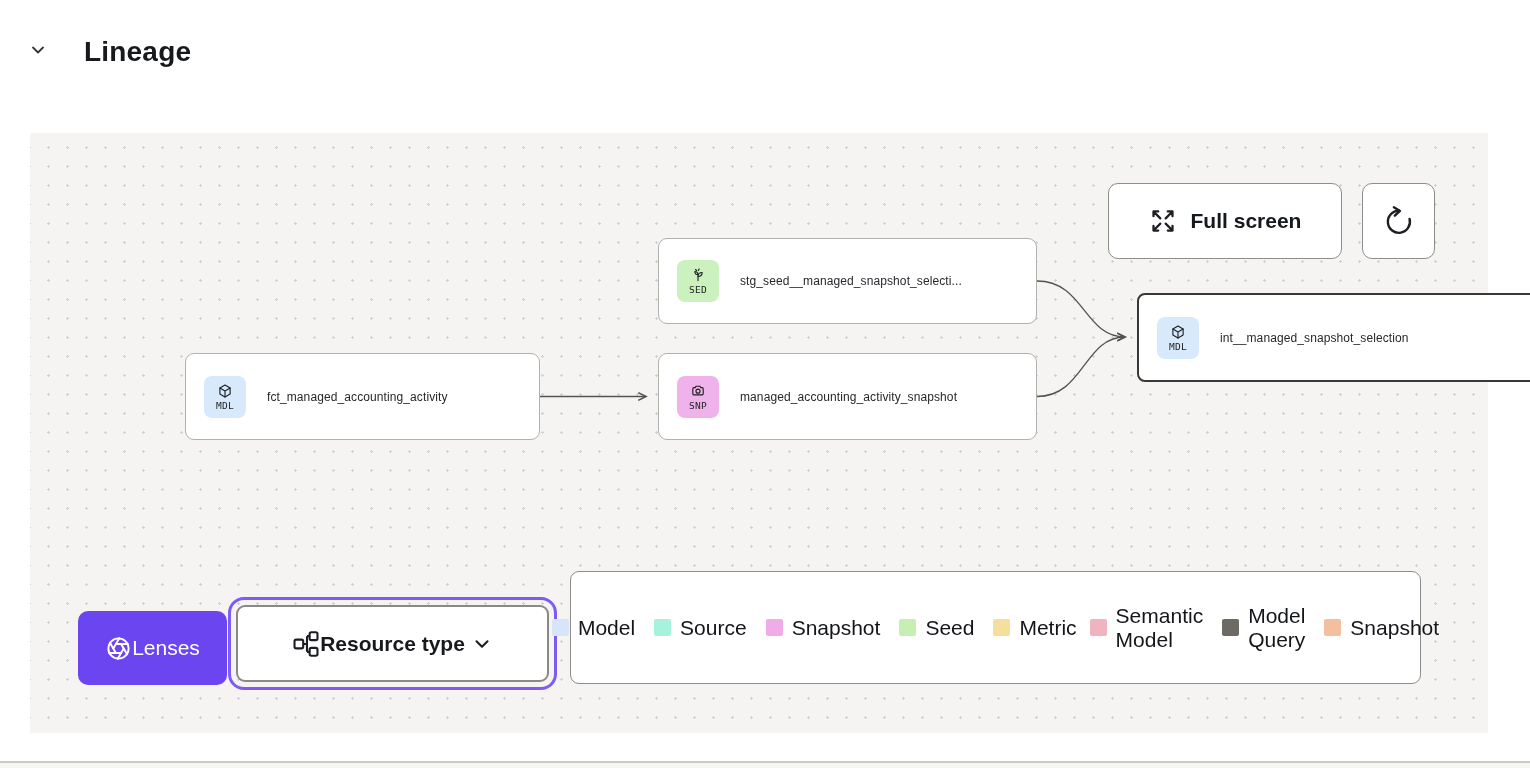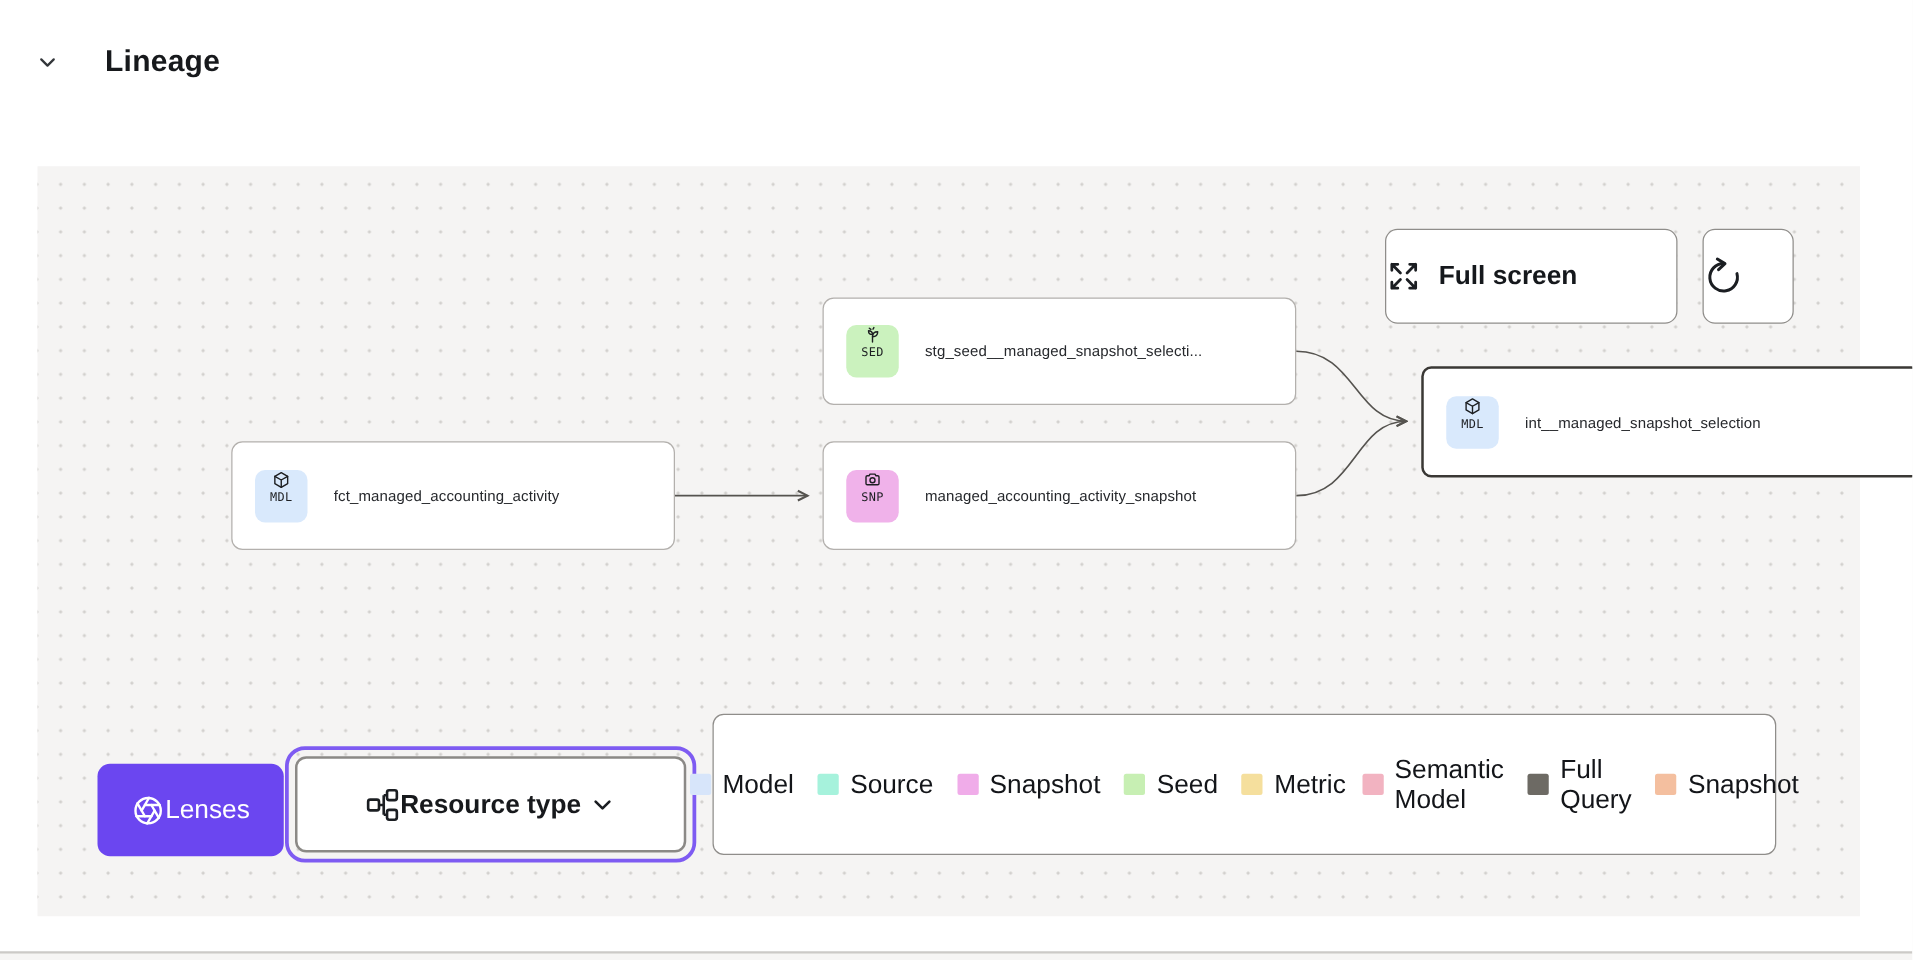--- a/index.html
+++ b/index.html
@@ -1,50 +1,50 @@
 <!DOCTYPE html>
 <html><head>
 <meta charset="utf-8">
 <style>
   * { margin:0; padding:0; box-sizing:border-box; }
   html,body { width:1530px; height:768px; background:#ffffff; font-family:"Liberation Sans", sans-serif; }
   .page { position:relative; width:1530px; height:768px; overflow:hidden; background:#ffffff; }
 
   
   .hdr-chevron { position:absolute; left:28px; top:40px; width:20px; height:20px; color:#33363a; }
-  .page-title { position:absolute; left:84px; top:36px; font-size:24px; font-weight:700; color:#17191c; letter-spacing:.2px; }
+  .page-title { position:absolute; left:84px; top:36px; font-size:28px; font-weight:700; color:#17191c; letter-spacing:.2px; }
 
   
   .canvas {
     position:absolute; left:30px; top:133px; width:1458px; height:600px;
     background-color:#f5f4f3;
     background-image:radial-gradient(circle, #d2d0cd 1.15px, transparent 1.35px);
     background-size:19px 19px; background-position:9px 5px;
   }
   .edges { position:absolute; left:0; top:0; width:1458px; height:600px; overflow:visible; pointer-events:none; }
 
   
   .node {
     position:absolute; background:#ffffff; border:1px solid #b3b0ad; border-radius:9px;
     display:flex; align-items:center; padding-left:18px; cursor:pointer;
   }
   .node.selected { border:2px solid #3a3835; border-radius:8px; }
   .badge {
     width:42px; height:42px; border-radius:8px; flex:0 0 42px;
-    display:flex; flex-direction:column; align-items:center; gap:1px;
+    display:flex; flex-direction:column; align-items:center; justify-content:center; gap:1px;
     color:#1d1f22;
   }
   .badge svg { width:16px; height:16px; display:block; }
   .badge-label { font-family:"DejaVu Sans Mono", monospace; font-size:9.5px; font-weight:500; letter-spacing:.3px; line-height:11px; }
   .node-label { margin-left:21px; font-size:12px; color:#26282c; letter-spacing:.1px; white-space:nowrap;text-align:right; }
 
   
   .btn {
     position:absolute; background:#ffffff; border:1.5px solid #8f8d8a; border-radius:10px;
-    display:flex; align-items:center; cursor:pointer; color:#15181c;
+    display:flex; align-items:center; justify-content:center; cursor:pointer; color:#15181c;
   }
   .fullscreen-btn { left:1078px; top:50px; width:234px; height:76px; gap:14px; font-size:21px; font-weight:600; }
   .refresh-btn { left:1332px; top:50px; width:73px; height:76px; }
 
   
   .lenses-btn {
     position:absolute; left:48px; top:478px; width:149px; height:74px; border-radius:10px;
     display:flex; align-items:center; justify-content:center; 
     color:#ffffff; font-size:21px; font-weight:500; cursor:pointer; border:none;
   }
@@ -214,21 +214,21 @@
             <span>Metric</span>
           </div>
       </div>
       <div class="legend-row">
         <div class="legend-item">
             <span class="swatch" style="background: rgb(242, 179, 193);"></span>
             <span>Semantic Model</span>
           </div>
         <div class="legend-item">
             <span class="swatch" style="background: rgb(109, 106, 100);"></span>
-            <span>Full Query</span>
+            <span>Model Query</span>
           </div>
         <div class="legend-item">
             <span class="swatch" style="background: rgb(244, 191, 159);"></span>
             <span>Snapshot</span>
           </div>
       </div>
     </div>
 
   </div>
 

